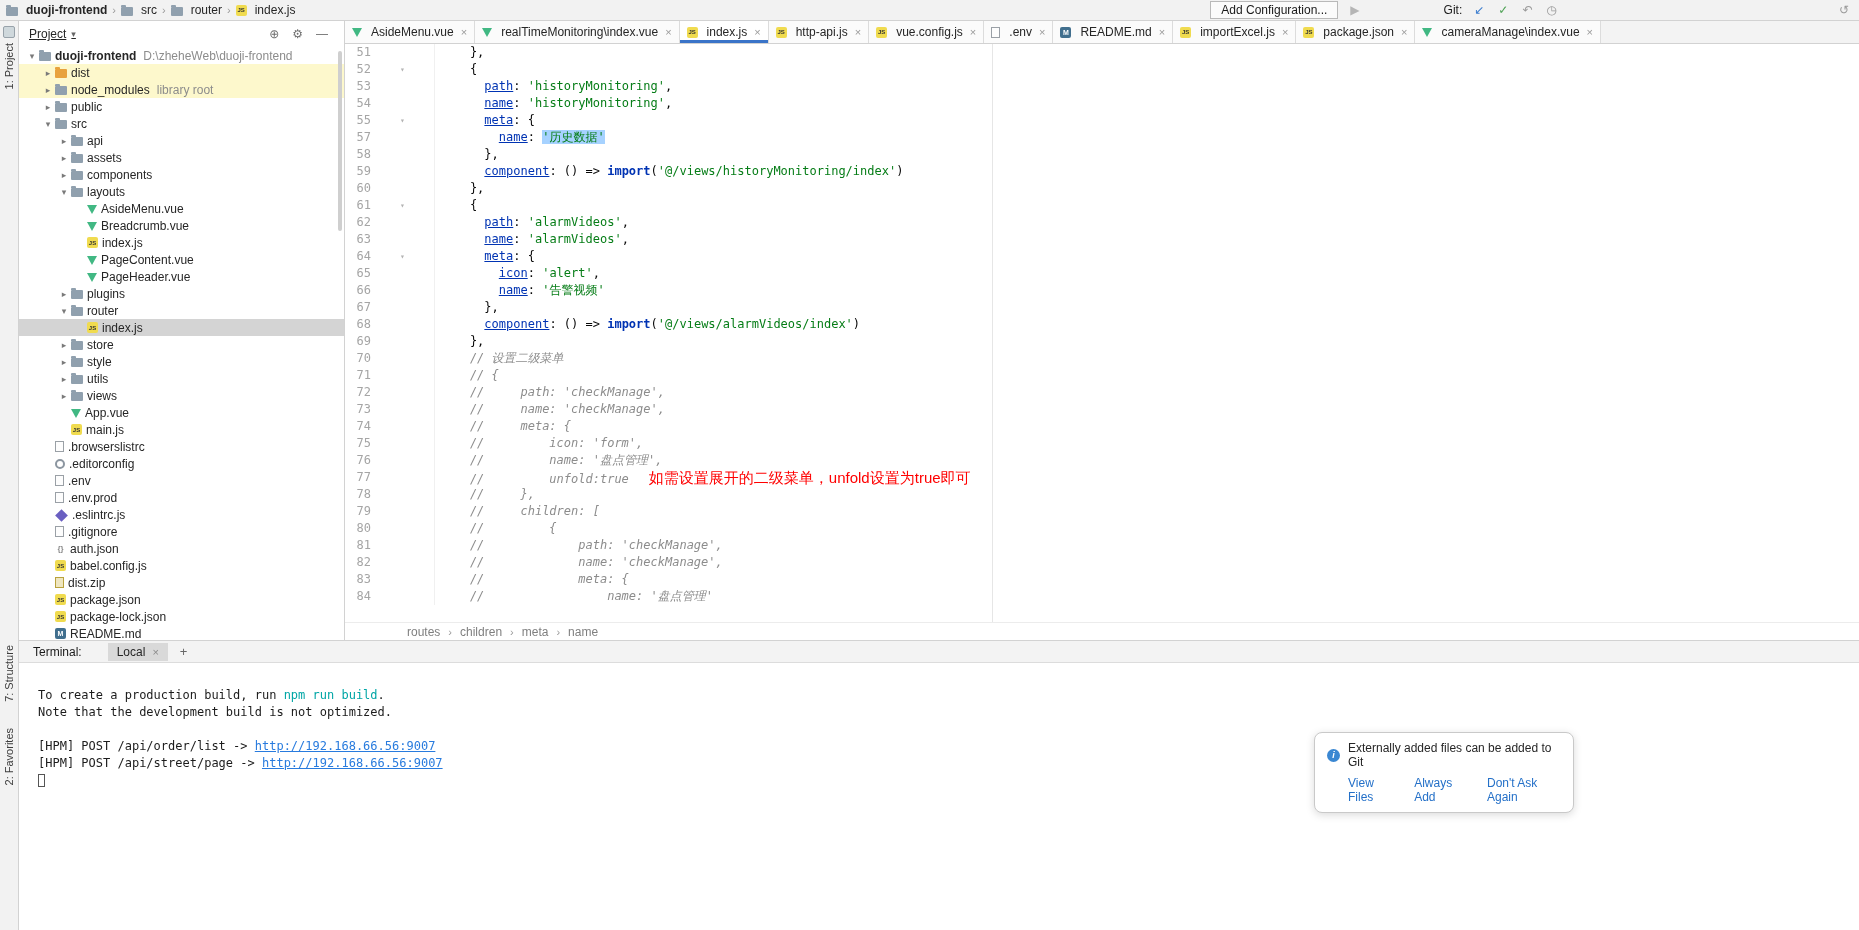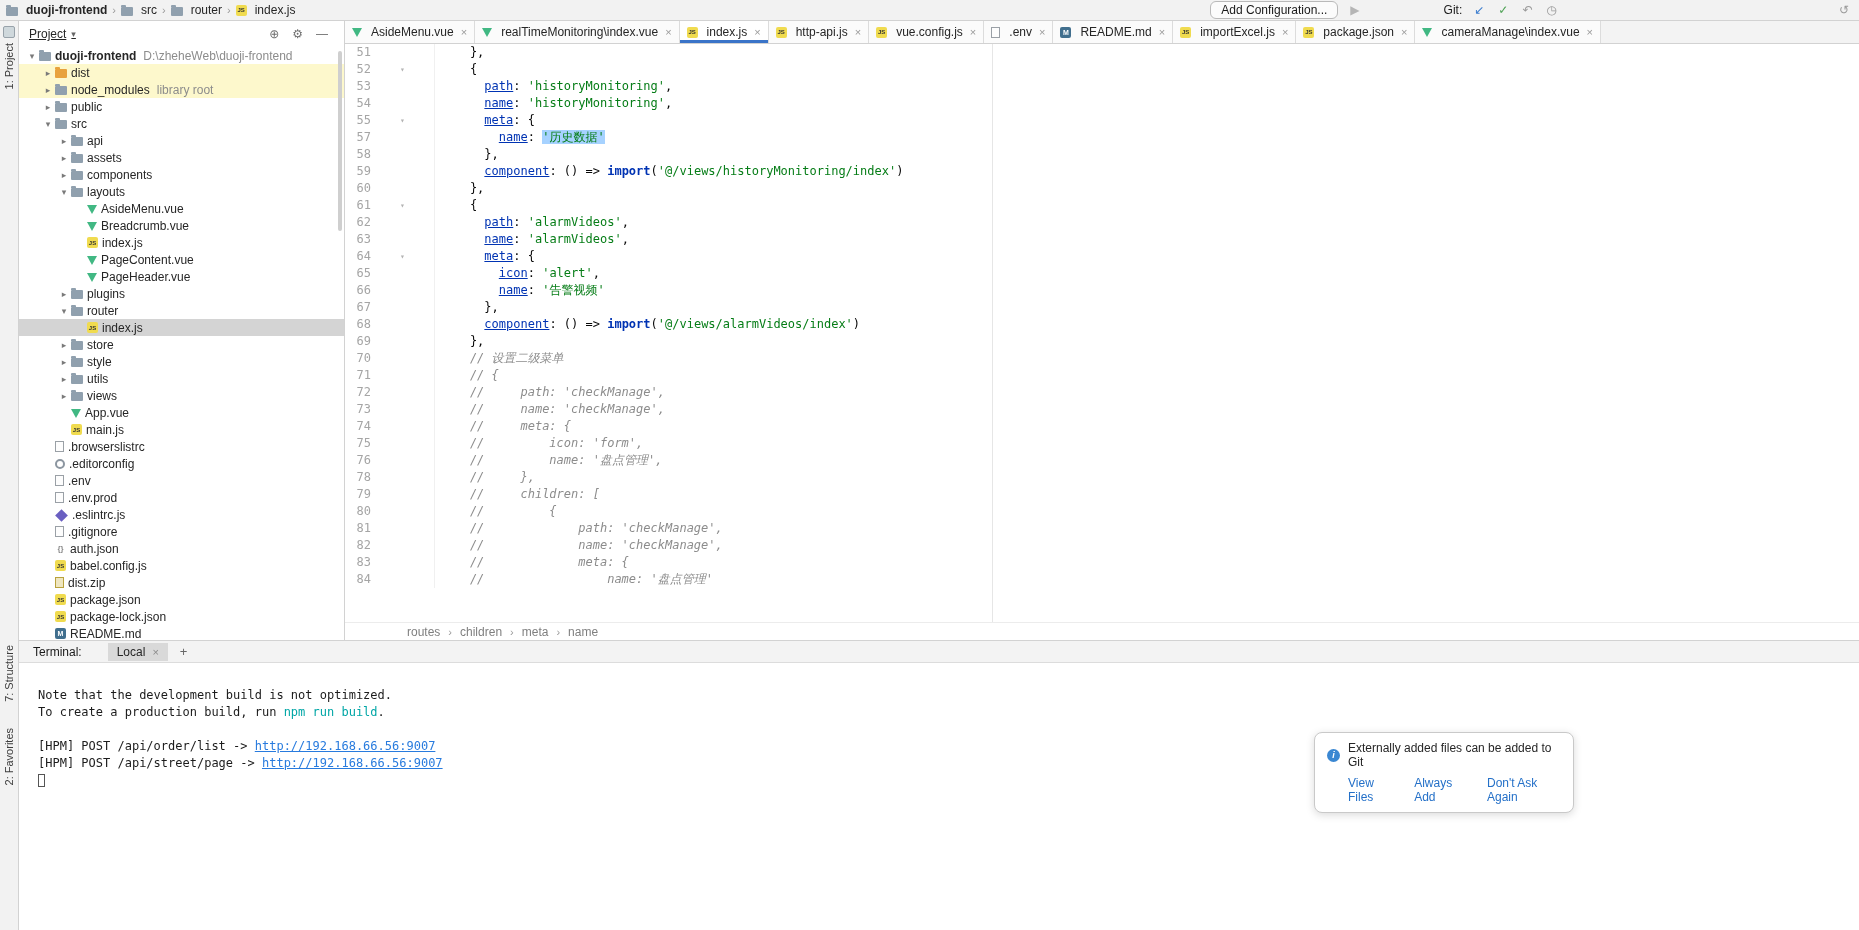--- a/index.html
+++ b/index.html
@@ -7,21 +7,21 @@
   body { font-family:"Liberation Sans",sans-serif; font-size:12px; color:#262626; background:#fff; position:relative; }
 
   
   .topbar { position:absolute; left:0; top:0; width:1859px; height:21px; background:#f2f2f2;
             border-bottom:1px solid #d2d2d2; display:flex; align-items:center; padding:0 10px 0 6px; }
   .crumbs { display:flex; align-items:center; gap:4px; }
   .crumb { display:flex; align-items:center; gap:4px; }
   .crumb-sep { color:#9a9a9a; font-size:11px; padding:0 1px; }
   .bold { font-weight:bold; }
   .topbar-right { margin-left:auto; display:flex; align-items:center; }
-  .add-config { height:18px; padding:0 10px; border:1px solid #b9b9b9; border-radius:6px; background:#fbfbfb;
+  .add-config { height:18px; padding:0 10px; border:1px solid #b9b9b9; border-radius:0; background:#fbfbfb;
                 font-family:inherit; font-size:12px; color:#1a1a1a; }
   .tb-ic { font-size:12px; margin-left:14px; color:#9a9a9a; }
   .tb-ic.run { color:#b5b5b5; margin-left:12px; }
   .git-label { margin-left:84px; color:#1a1a1a; }
   .tb-ic.upd { color:#3e7fd0; margin-left:12px; }
   .tb-ic.commit { color:#4fa356; }
   .tb-ic.recent { margin-left:282px; }
 
   
   .toolstrip { position:absolute; left:0; top:21px; width:19px; height:909px; background:#f2f2f2;
@@ -535,20 +535,25 @@
           <span class="g">75</span>
           <span class="fold"></span>
           <span class="t"><span class="seg-c">    //         icon: 'form',</span></span>
         </div>
         <div class="cl">
           <span class="g">76</span>
           <span class="fold"></span>
           <span class="t"><span class="seg-c">    //         name: '盘点管理',</span></span>
         </div>
         <div class="cl">
+          <span class="g">77</span>
+          <span class="fold"></span>
+          <span class="t"><span class="seg-c">    //         unfold:true</span><span class="seg-an">如需设置展开的二级菜单，unfold设置为true即可</span></span>
+        </div>
+        <div class="cl">
           <span class="g">78</span>
           <span class="fold"></span>
           <span class="t"><span class="seg-c">    //     },</span></span>
         </div>
         <div class="cl">
           <span class="g">79</span>
           <span class="fold"></span>
           <span class="t"><span class="seg-c">    //     children: [</span></span>
         </div>
         <div class="cl">
@@ -592,22 +597,22 @@
 <div class="terminal">
   <div class="term-header">
     <span class="term-label">Terminal:</span>
     <span class="term-tab">
       <span>Local</span>
       <span class="term-tab-close">×</span>
     </span>
     <span class="term-plus">+</span>
   </div>
   <div class="term-body" id="term-body">
+      <div class="tl"><span>To create a production build, run </span><span class="cy">npm run build</span><span>.</span></div>
       <div class="tl"><span>Note that the development build is not optimized.</span></div>
-      <div class="tl"><span>To create a production build, run </span><span class="cy">npm run build</span><span>.</span></div>
       <div class="tl"></div>
       <div class="tl"><span>[HPM] POST /api/order/list -&gt; </span><span class="lnk">http://192.168.66.56:9007</span></div>
       <div class="tl"><span>[HPM] POST /api/street/page -&gt; </span><span class="lnk">http://192.168.66.56:9007</span></div>
       <div class="tl"><span class="cursor"></span></div>
     </div>
 </div>
 
 <div class="notif">
   <div class="notif-row">
     <span class="info-ic">i</span>

